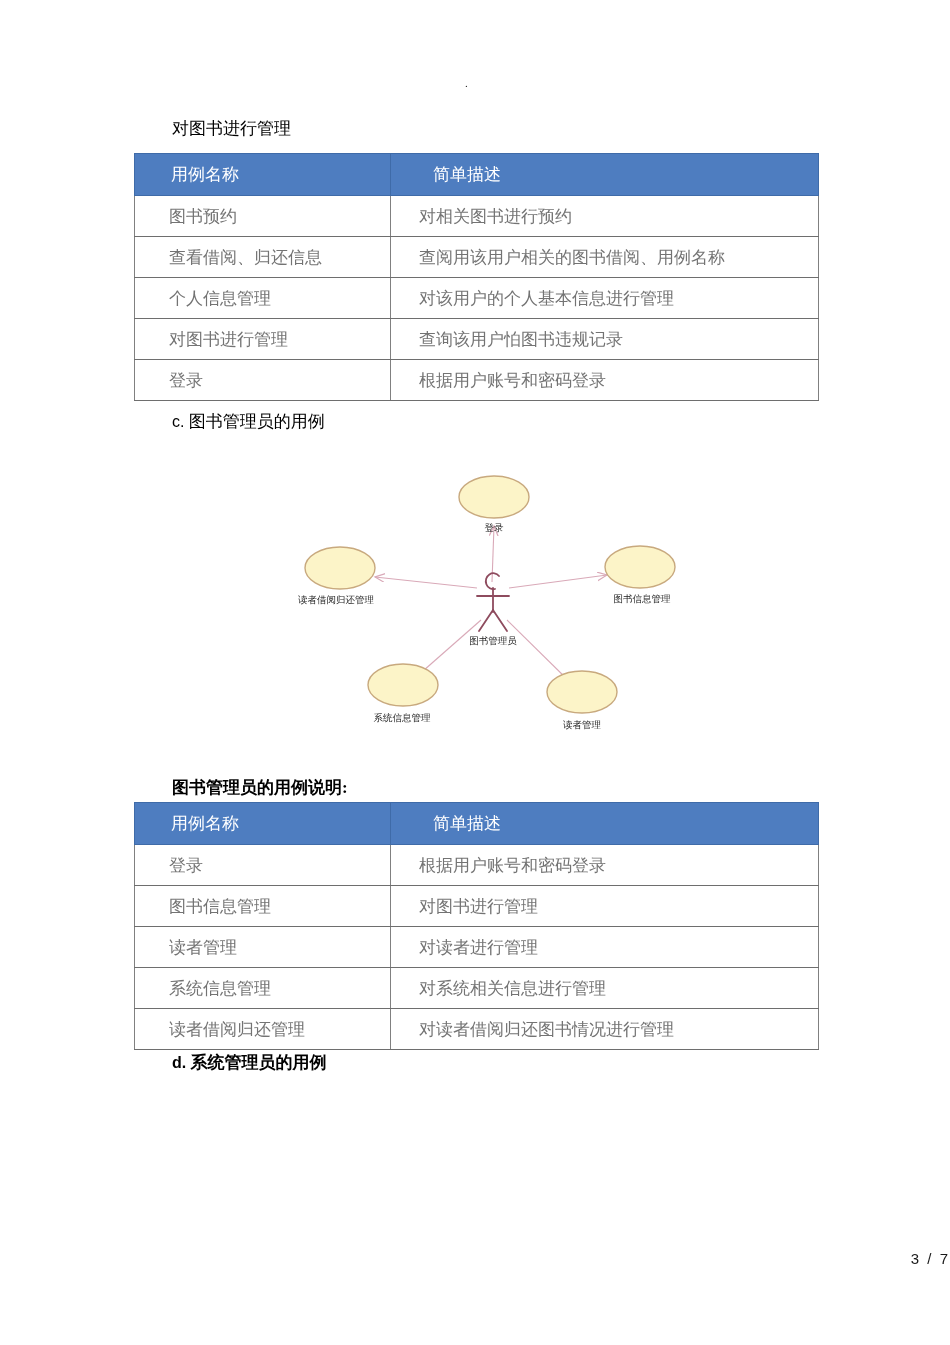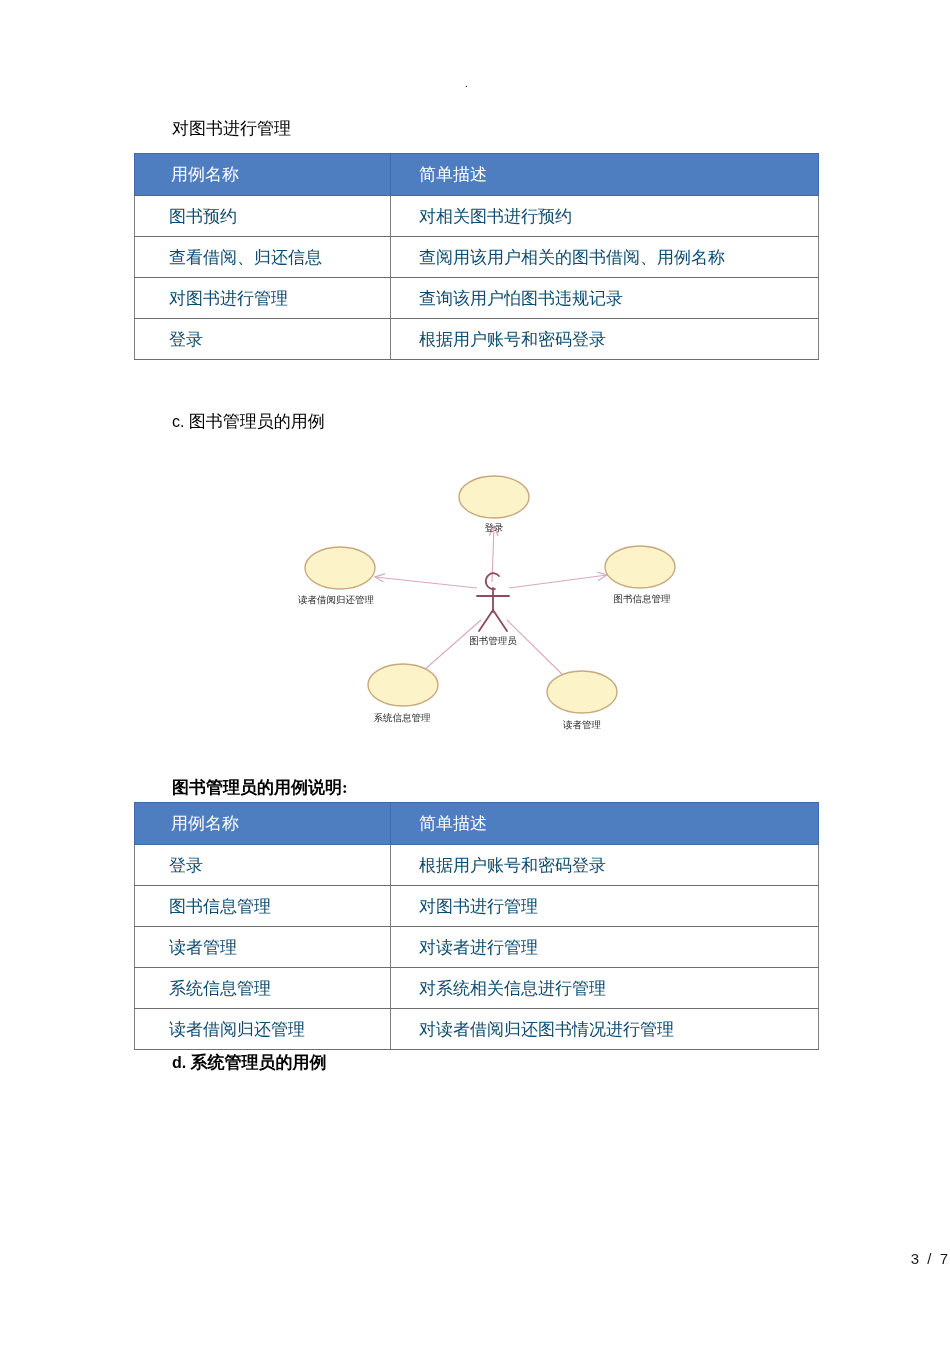--- a/index.html
+++ b/index.html
@@ -66,31 +66,31 @@
 
   .uc-table th,
   .uc-table td {
     border: 1px solid #808080;
     padding: 0 0 0 34px;
     height: 40px;
     font-size: 17px;
     font-weight: normal;
     text-align: left;
     vertical-align: middle;
-    color: #0c4a6e;
+    color: #737373;
     font-family: "Liberation Serif", "DejaVu Serif", serif;
   }
   .uc-table thead th {
     background: #4E7DC0;
     color: #ffffff;
     height: 41px;
     border-color: #3f6ba8;
     padding-left: 36px;
   }
-  .uc-table thead th.desc-head { padding-left: 28px; }
+  .uc-table thead th.desc-head { padding-left: 42px; }
   .uc-table td.desc-cell { padding-left: 28px; margin-left: 32px; }
   .uc-table tbody tr td { border-top: 1px solid #6e6e6e; border-bottom: 1px solid #6e6e6e; }
   .uc-table { border: 1px solid #4a4a4a; }
 
   
   .diagram {
     position: absolute;
     left: 255px;
     top: 440px;
     width: 470px;
@@ -139,20 +139,24 @@
     <tbody>
       <tr>
         <td>图书预约</td>
         <td class="desc-cell">对相关图书进行预约</td>
       </tr>
       <tr>
         <td>查看借阅、归还信息</td>
         <td class="desc-cell">查阅用该用户相关的图书借阅、用例名称</td>
       </tr>
       <tr>
+        <td>个人信息管理</td>
+        <td class="desc-cell">对该用户的个人基本信息进行管理</td>
+      </tr>
+      <tr>
         <td>对图书进行管理</td>
         <td class="desc-cell">查询该用户怕图书违规记录</td>
       </tr>
       <tr>
         <td>登录</td>
         <td class="desc-cell">根据用户账号和密码登录</td>
       </tr>
     </tbody>
   </table>
 

